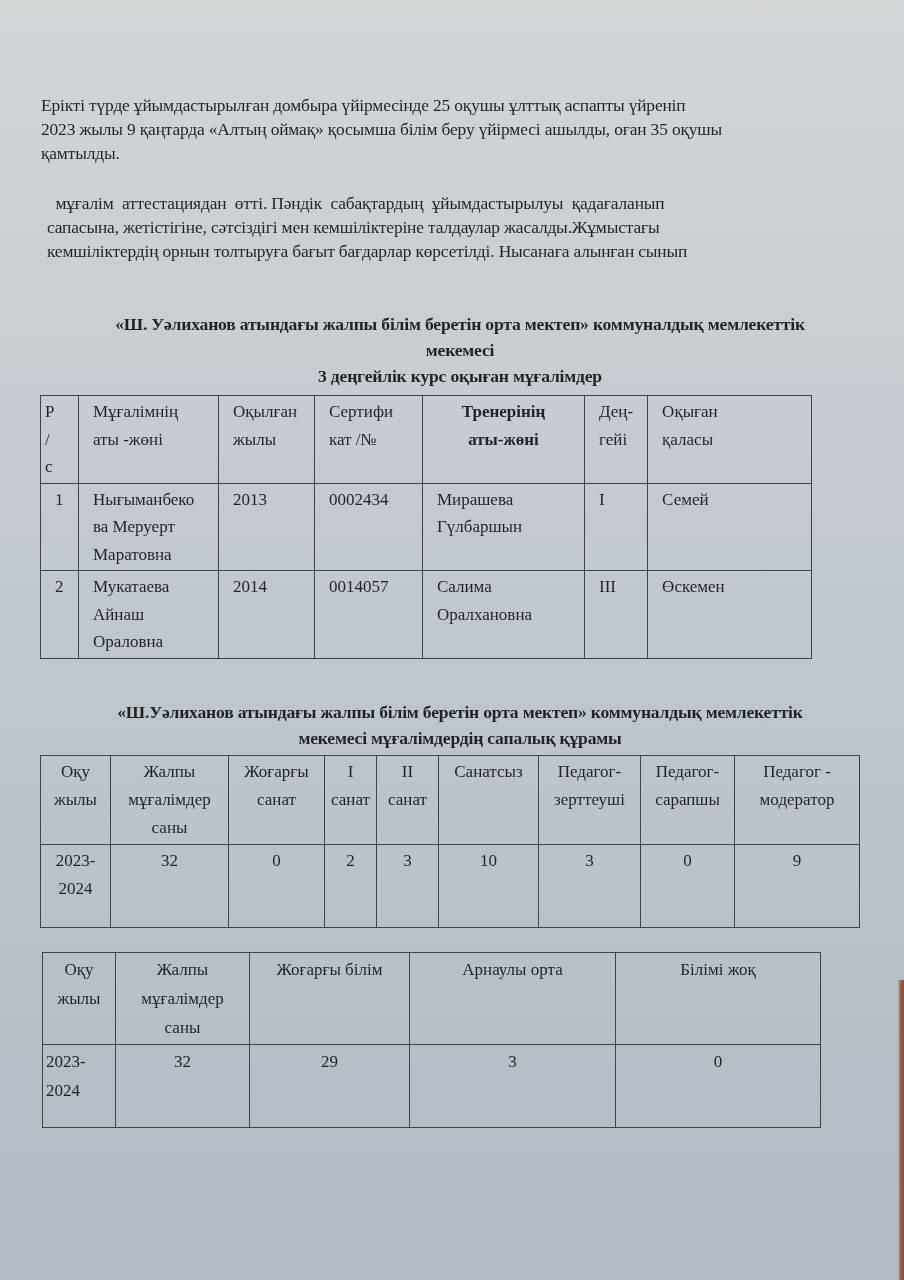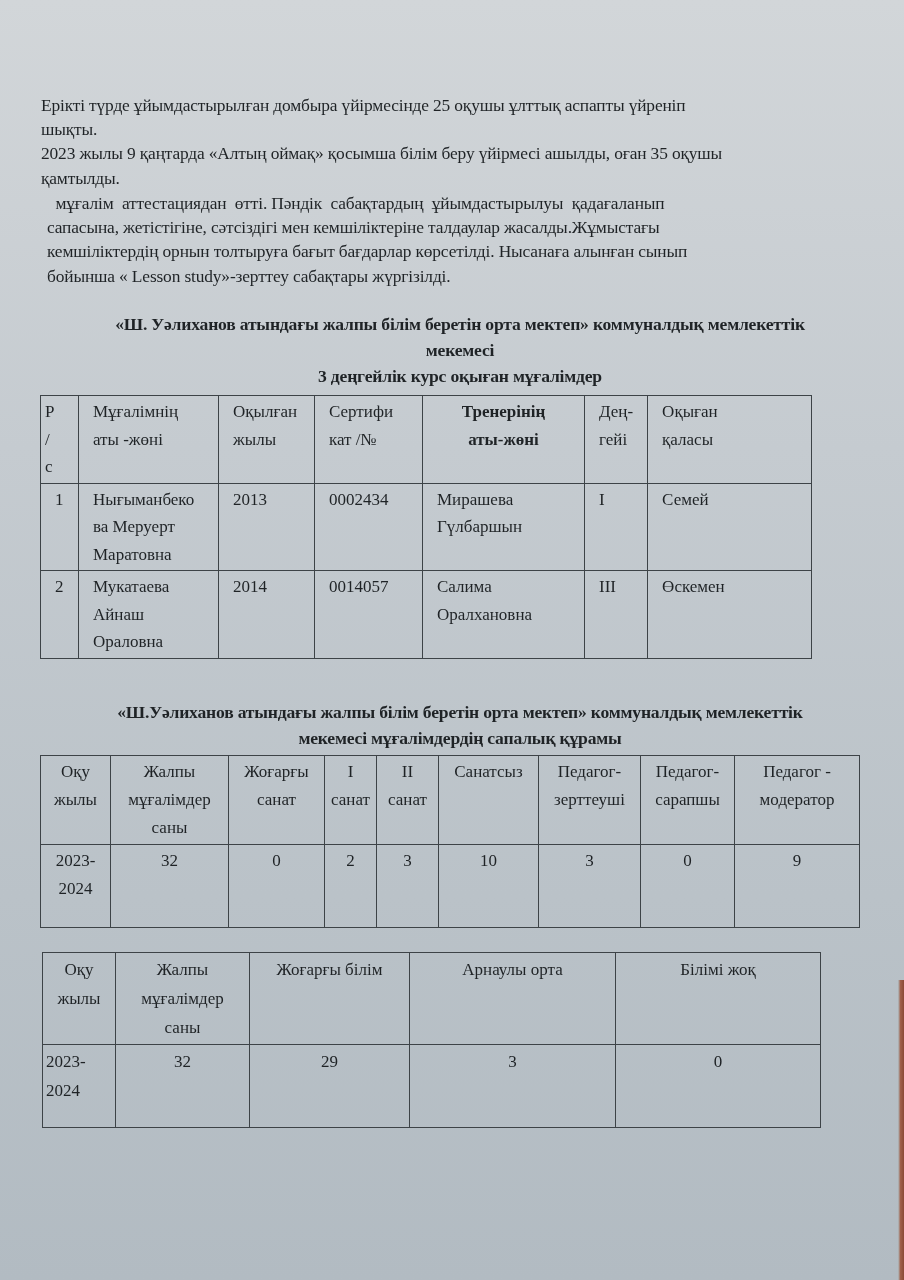--- a/index.html
+++ b/index.html
@@ -43,30 +43,28 @@
   .t3 td.left { text-align: left; }
   .c { text-align: center; font-weight: bold; }
 </style>
 </head>
 <body>
 
 <div class="page">
 
   <div class="para p1">
     <div>Ерікті түрде ұйымдастырылған домбыра үйірмесінде 25 оқушы ұлттық аспапты үйреніп</div>
-    <div>шықты.</div>
     <div>2023 жылы 9 қаңтарда «Алтың оймақ» қосымша білім беру үйірмесі ашылды, оған 35  оқушы</div>
     <div>қамтылды.</div>
   </div>
 
   <div class="para p2">
     <div style="white-space:pre;">  мұғалім  аттестациядан  өтті. Пәндік  сабақтардың  ұйымдастырылуы  қадағаланып</div>
     <div>сапасына,  жетістігіне, сәтсіздігі мен кемшіліктеріне  талдаулар жасалды.Жұмыстағы</div>
     <div>кемшіліктердің орнын толтыруға бағыт бағдарлар  көрсетілді. Нысанаға  алынған сынып</div>
-    <div>бойынша « Lesson study»-зерттеу  сабақтары  жүргізілді.</div>
   </div>
 
   <div class="heading h1">
     <div>«Ш. Уәлиханов атындағы жалпы білім беретін орта мектеп» коммуналдық мемлекеттік</div>
     <div>мекемесі</div>
     <div>3  деңгейлік курс оқыған мұғалімдер</div>
   </div>
 
   <table class="t1">
     <colgroup>

